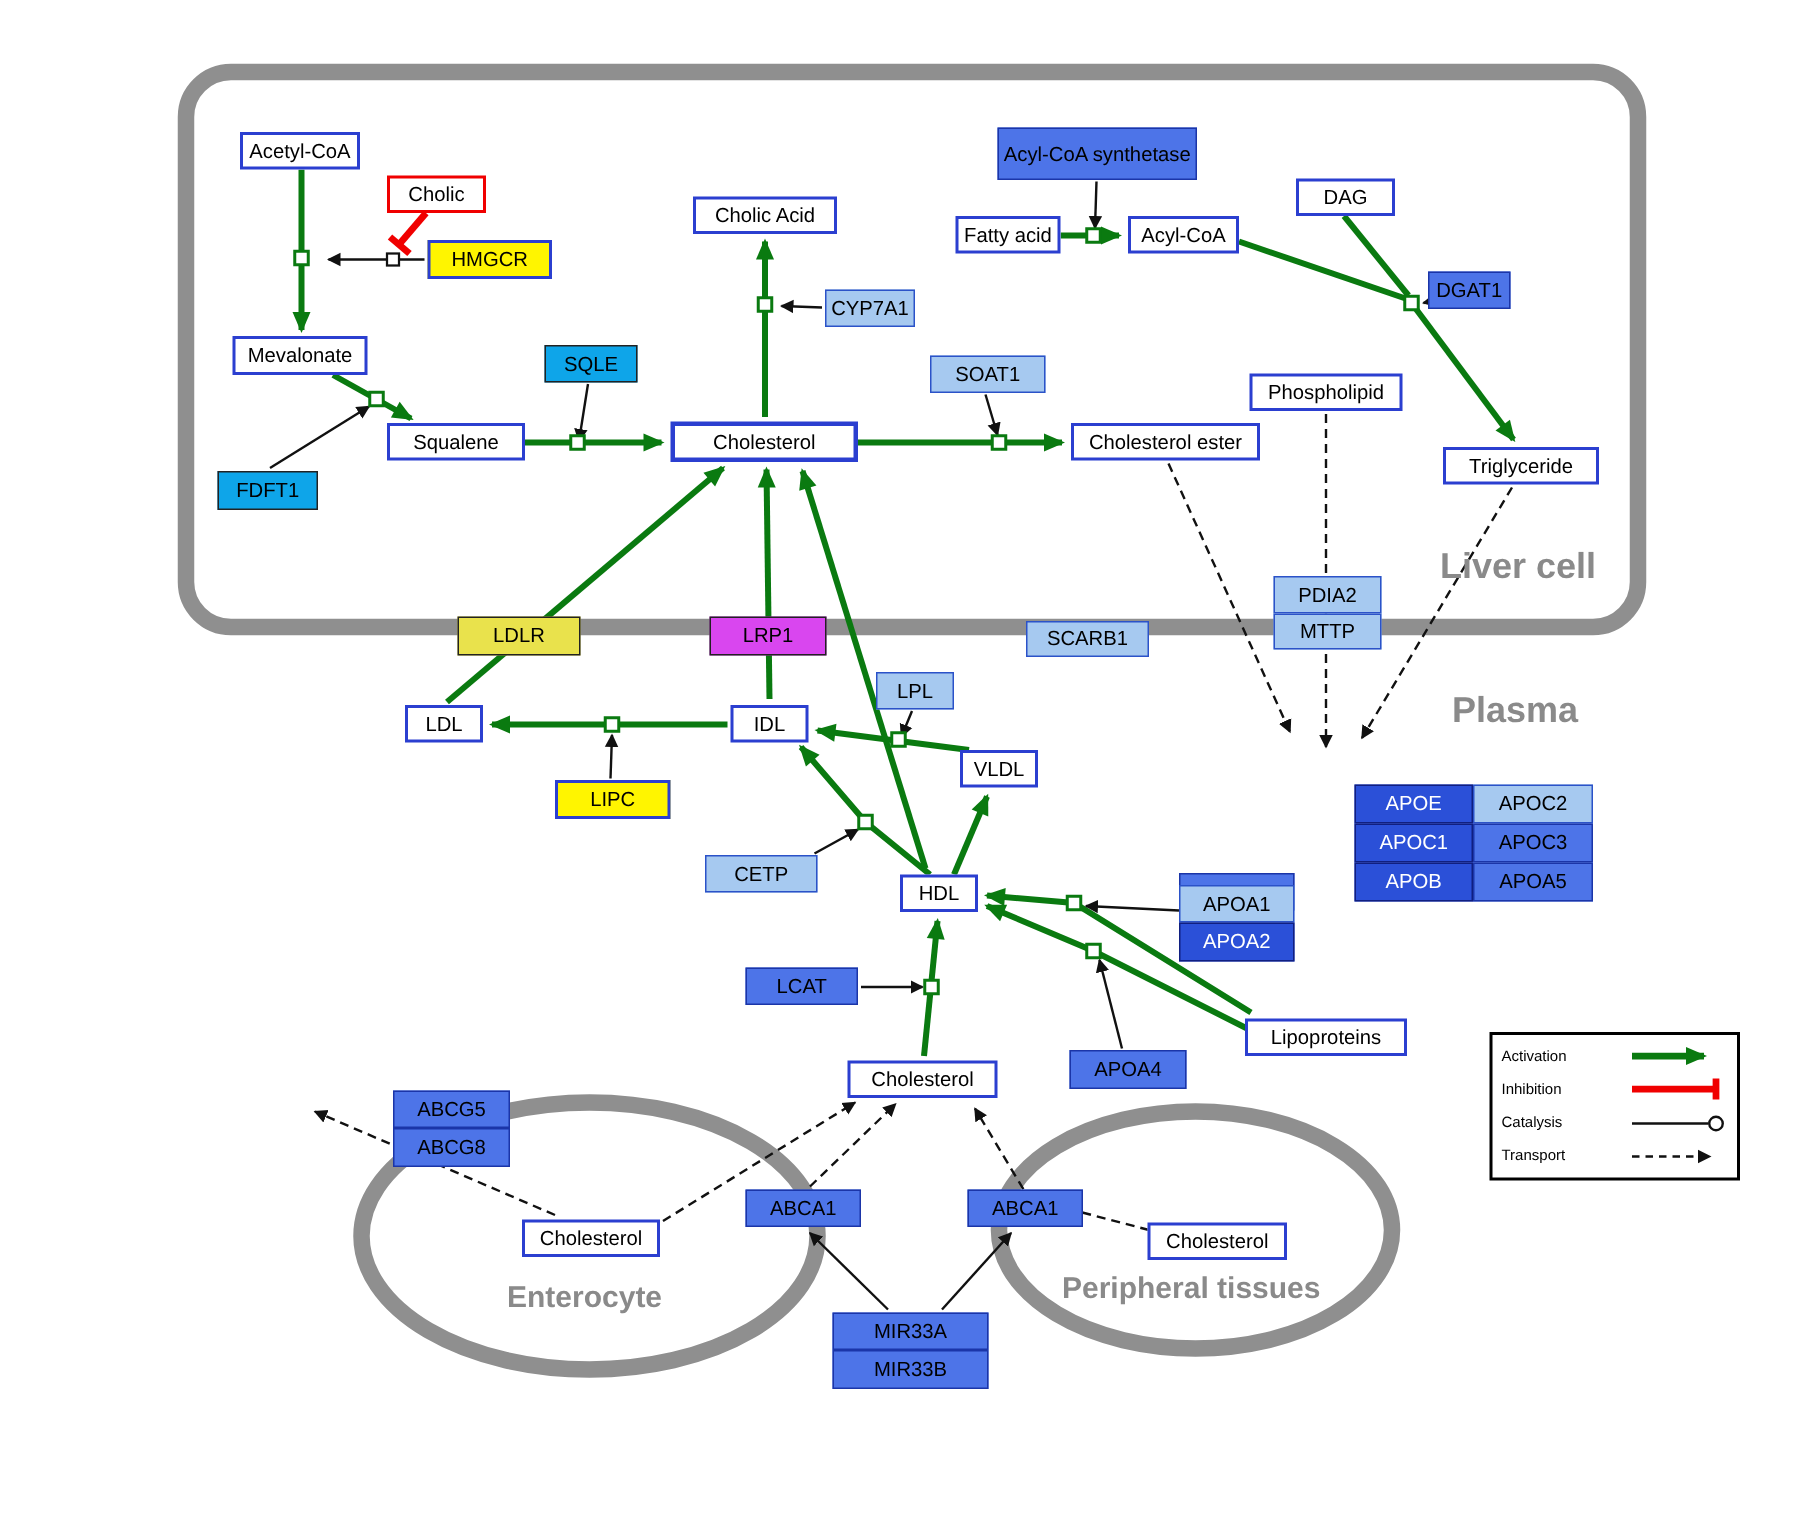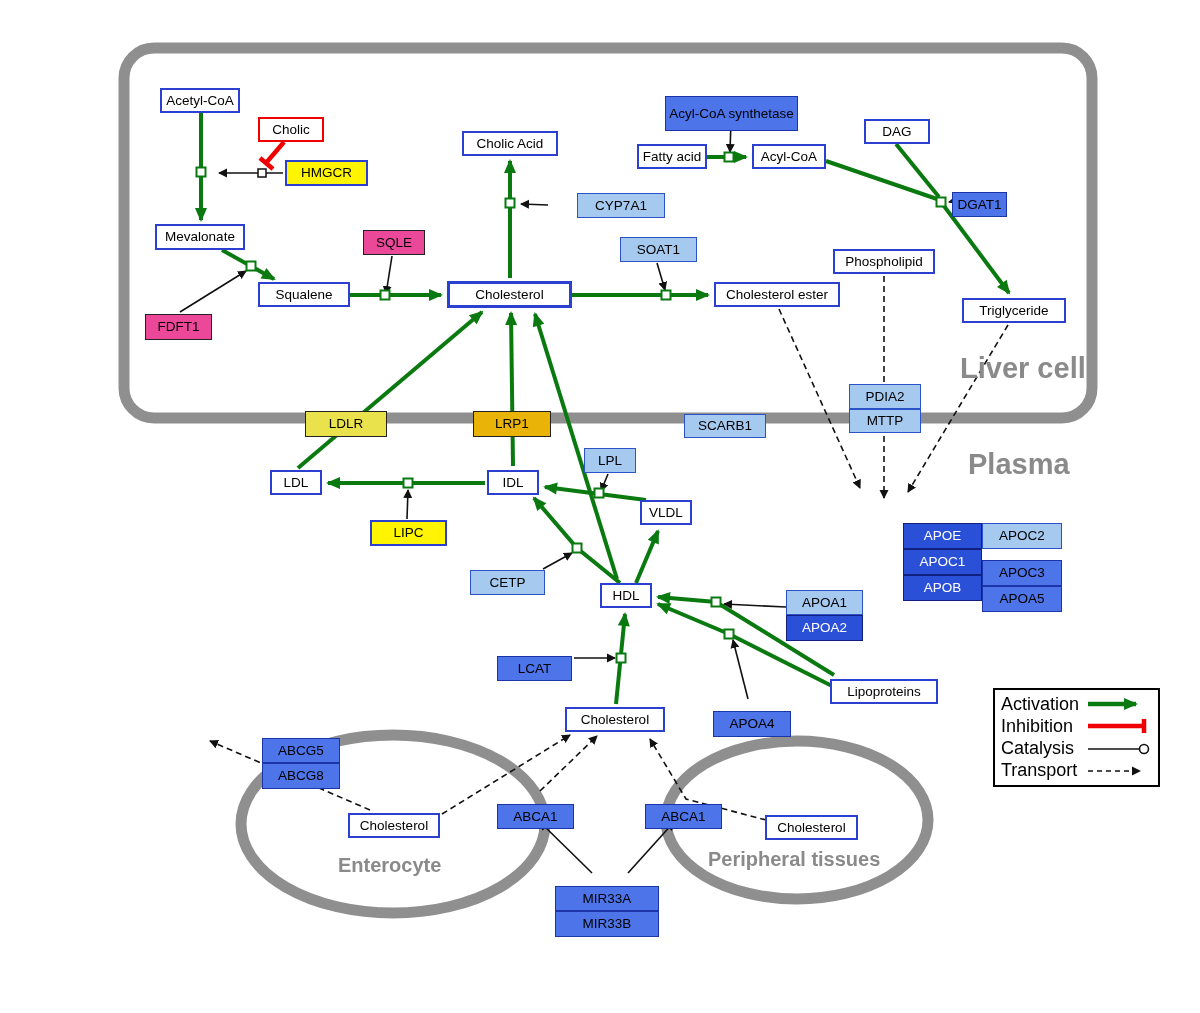--- a/index.html
+++ b/index.html
@@ -7,34 +7,34 @@
          font-family:"Liberation Sans",sans-serif;overflow:hidden;padding-left:12px;}
   #edges{position:absolute;left:0;top:0;}
   .node{position:absolute;display:flex;align-items:center;justify-content:center;
         box-sizing:border-box;font-size:13.5px;line-height:1.15;text-align:center;
         background:#fff;color:#000;}
   .m{border:2px solid #2B3FD0;}
   .chol-main{border-width:3px;}
   .statin{border:2px solid #F00000;}
   .y1{background:#FFF500;border:2px solid #2B3FD0;}
   .y2{background:#E9E24C;border:1.5px solid #222;}
-  .p1{background:#ec4899;border:1.5px solid #222;}
-  .p2{background:#eab308;border:1.5px solid #222;}
+  .p1{background:#0ea5e9;border:1.5px solid #222;}
+  .p2{background:#d946ef;border:1.5px solid #222;}
   .lb{background:#A6C9F0;border:1.5px solid #2B52C8;}
-  .bl{background:#4D74E8;border:1.5px solid #1B35A8;margin-top:11px;}
+  .bl{background:#4D74E8;border:1.5px solid #1B35A8;}
   .db{background:#2B50D8;border:1.5px solid #101F80;color:#fff;}
   .clabel{position:absolute;font-weight:bold;color:#8A8A8A;}
-  .big{font-size:29px;}
+  .big{font-size:24px;margin-top:12px;}
   .mid{font-size:20px;}
   .legend{position:absolute;left:993px;top:688px;width:167px;height:99px;
           background:#fff;border:2px solid #000;box-sizing:border-box;
           display:flex;flex-direction:column;justify-content:space-around;
           padding:3px 6px;}
   .lrow{display:flex;align-items:center;justify-content:space-between;
-        font-size:18px;color:#000;}
+        font-size:10px;color:#000;}
 </style>
 </head>
 <body>
 
 <div id="stage">
 
 <svg id="edges" width="1200" height="1013">
   <defs>
     <marker id="ag" markerUnits="userSpaceOnUse" markerWidth="18" markerHeight="14" refX="13" refY="7" orient="auto">
       <path d="M1,1 L15,7 L1,13 z" fill="#0A7A10"></path>
@@ -125,21 +125,21 @@
 
 <div class="node m" style="left:160px;top:88px;width:80px;height:25px">Acetyl-CoA</div>
 <div class="node statin" style="left:258px;top:117px;width:66px;height:25px">Cholic</div>
 <div class="node y1" style="left:285px;top:160px;width:83px;height:26px">HMGCR</div>
 <div class="node m" style="left:155px;top:224px;width:90px;height:26px">Mevalonate</div>
 <div class="node p1" style="left:363px;top:230px;width:62px;height:25px">SQLE</div>
 <div class="node p1" style="left:145px;top:314px;width:67px;height:26px">FDFT1</div>
 <div class="node m" style="left:258px;top:282px;width:92px;height:25px">Squalene</div>
 <div class="node m chol-main" style="left:447px;top:281px;width:125px;height:27px">Cholesterol</div>
 <div class="node m" style="left:462px;top:131px;width:96px;height:25px">Cholic Acid</div>
-<div class="node lb" style="left:577px;top:193px;width:88px;height:25px">CYP7A1</div>
+<div class="node lb" style="left:550px;top:193px;width:60px;height:25px">CYP7A1</div>
 <div class="node bl" style="left:665px;top:85px;width:133px;height:35px">Acyl-CoA synthetase</div>
 <div class="node m" style="left:637px;top:144px;width:70px;height:25px">Fatty acid</div>
 <div class="node m" style="left:752px;top:144px;width:74px;height:25px">Acyl-CoA</div>
 <div class="node m" style="left:864px;top:119px;width:66px;height:25px">DAG</div>
 <div class="node bl" style="left:952px;top:181px;width:55px;height:25px">DGAT1</div>
 <div class="node lb" style="left:620px;top:237px;width:77px;height:25px">SOAT1</div>
 <div class="node m" style="left:714px;top:282px;width:126px;height:25px">Cholesterol ester</div>
 <div class="node m" style="left:833px;top:249px;width:102px;height:25px">Phospholipid</div>
 <div class="node m" style="left:962px;top:298px;width:104px;height:25px">Triglyceride</div>
 

